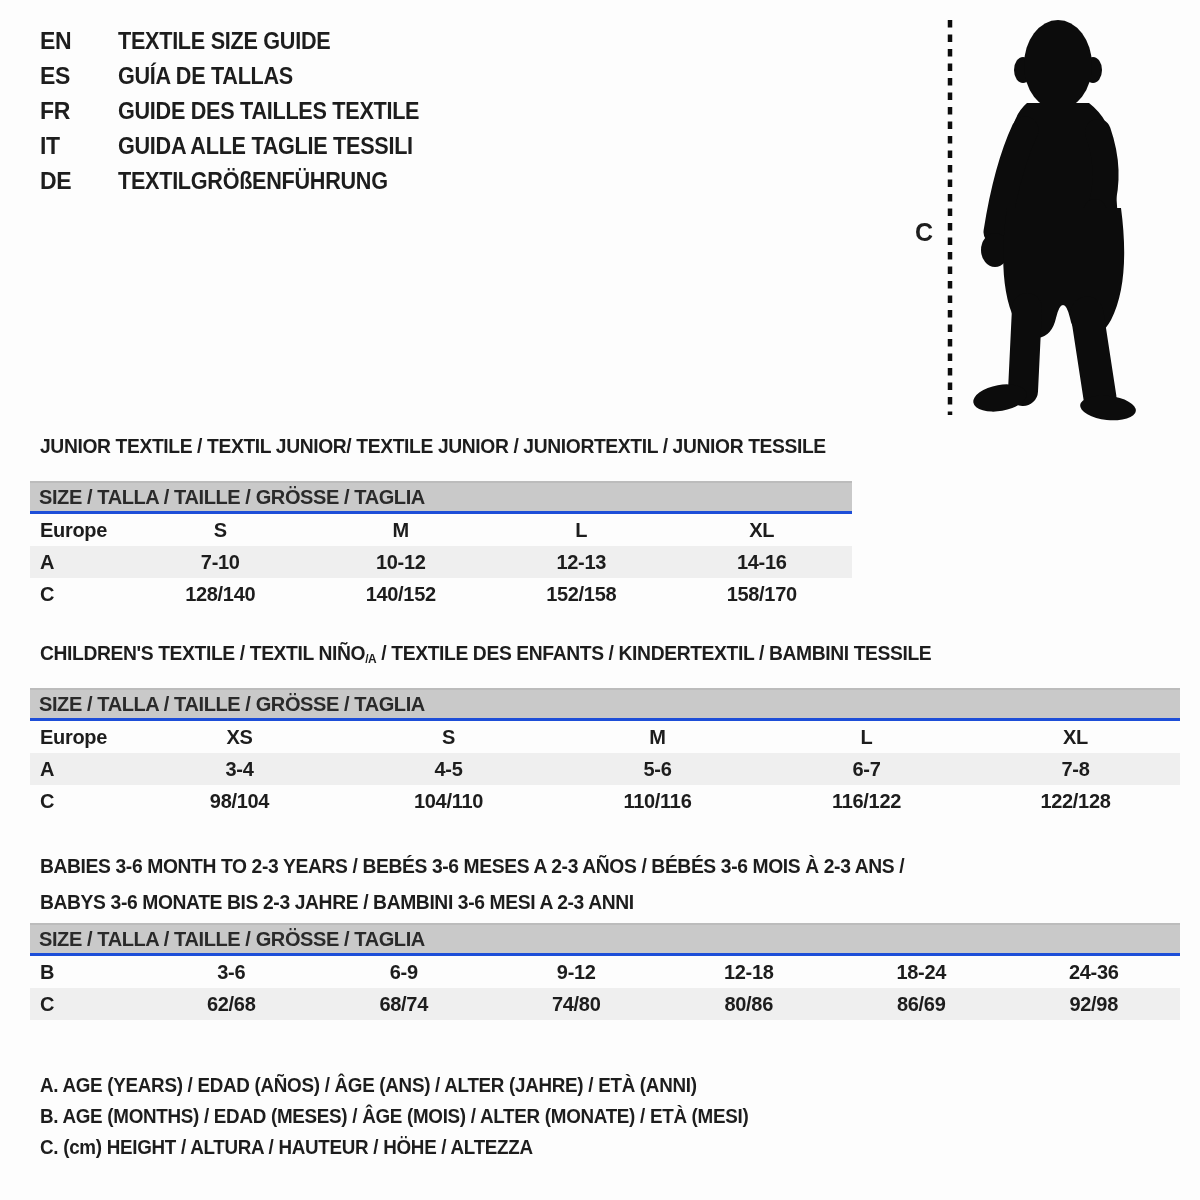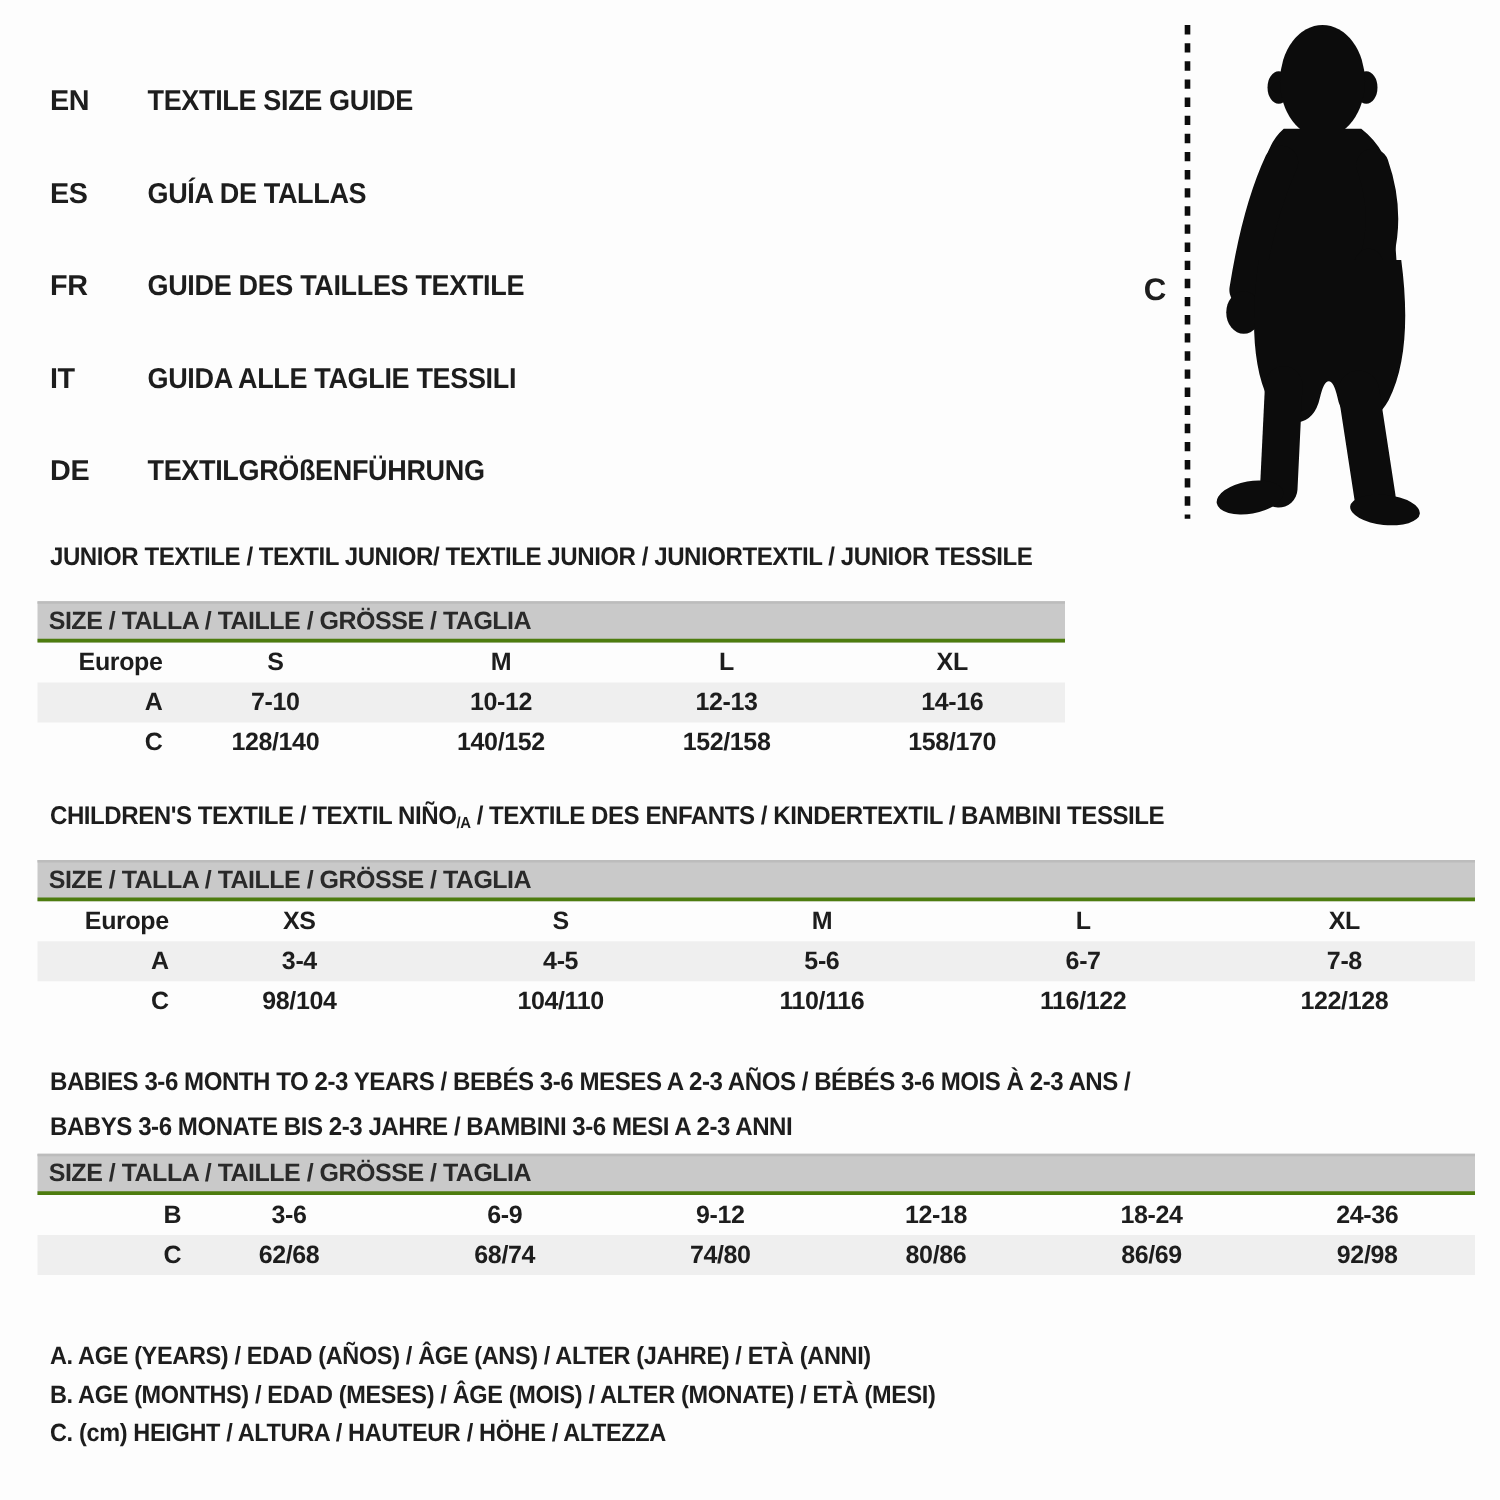--- a/index.html
+++ b/index.html
@@ -8,48 +8,48 @@
     font-family:"Liberation Sans", sans-serif;
     background:#fdfdfd;
     color:#1d1d1d;
     font-weight:bold;
     -webkit-font-smoothing:antialiased;
   }
   .page { position:relative; width:1200px; height:1200px; overflow:hidden; }
 
   
   .lang-header { position:absolute; left:40px; top:24px; }
-  .lang-row { display:grid; grid-template-columns:78px auto; height:35px; line-height:35px;margin-top:39px; }
+  .lang-row { display:grid; grid-template-columns:78px auto; height:35px; line-height:35px; }
   .lang-code, .lang-title { font-size:23px; letter-spacing:-0.3px; white-space:nowrap; }
   .lang-title { display:inline-block; transform:scaleX(0.94); transform-origin:0 60%; }
 
   
   .figure { position:absolute; left:915px; top:8px; width:232px; height:415px; }
   .c-label { position:absolute; left:0; top:210px; font-size:25px; letter-spacing:-0.5px; }
   .figure svg { position:absolute; left:0; top:0; }
 
   
   .sec-title { position:absolute; font-size:20.5px; letter-spacing:-0.4px; white-space:nowrap;
                transform:scaleX(0.94); transform-origin:0 50%; }
   .sec-title .sub { font-size:0.62em; vertical-align:-0.25em; }
   .babies-title { line-height:36px; }
 
   .stable { position:absolute; }
   .size-bar {
     background:#c9c9c9;
     border-top:2px solid #bcbcbc;
-    border-bottom:3px solid #4d7c0f;
+    border-bottom:3px solid #1d4ed8;
     height:33px; line-height:28px;
     padding-left:9px;
     font-size:20px; letter-spacing:-0.4px;
     color:#2a2a2a;
   }
   .trow { display:grid; height:32px; line-height:32px; font-size:20px; letter-spacing:-0.3px; }
   .trow.shaded { background:#efefef; }
-  .row-label { text-align:right; padding-left:10px; }
+  .row-label { text-align:left; padding-left:10px; }
   .cell { text-align:center; }
   .junior  .trow { grid-template-columns:100px repeat(4,1fr); }
   .children .trow { grid-template-columns:105px repeat(5,1fr); }
   .babies  .trow { grid-template-columns:115px repeat(6,1fr); }
   .junior.stable  { left:30px; top:481px; width:822px; }
   .children.stable { left:30px; top:688px; width:1150px; }
   .babies.stable  { left:30px; top:923px; width:1150px; }
 
   
   .legend { position:absolute; left:40px; top:1070px; }

